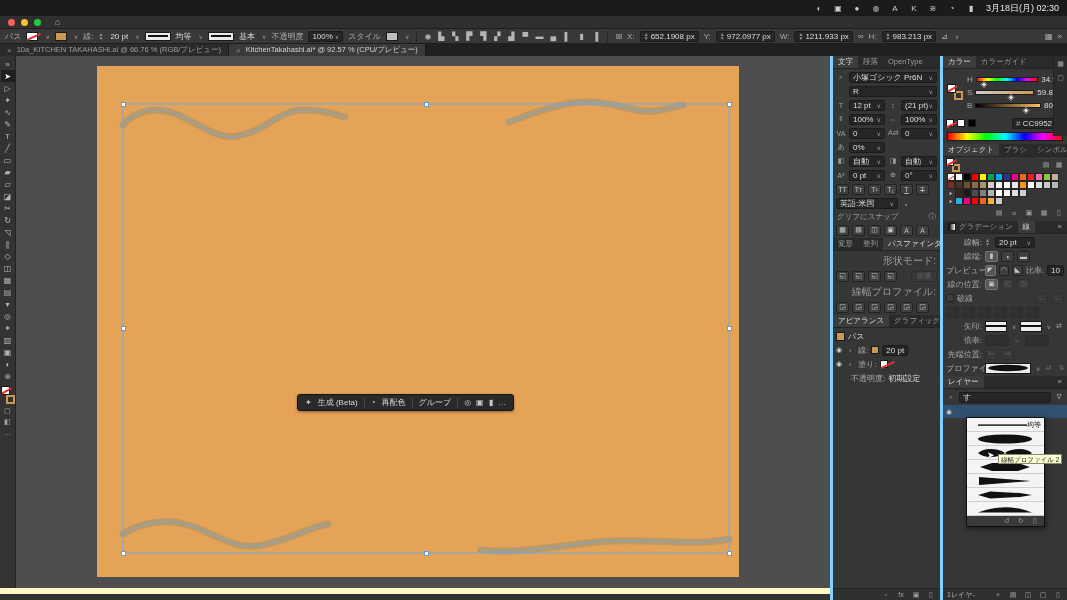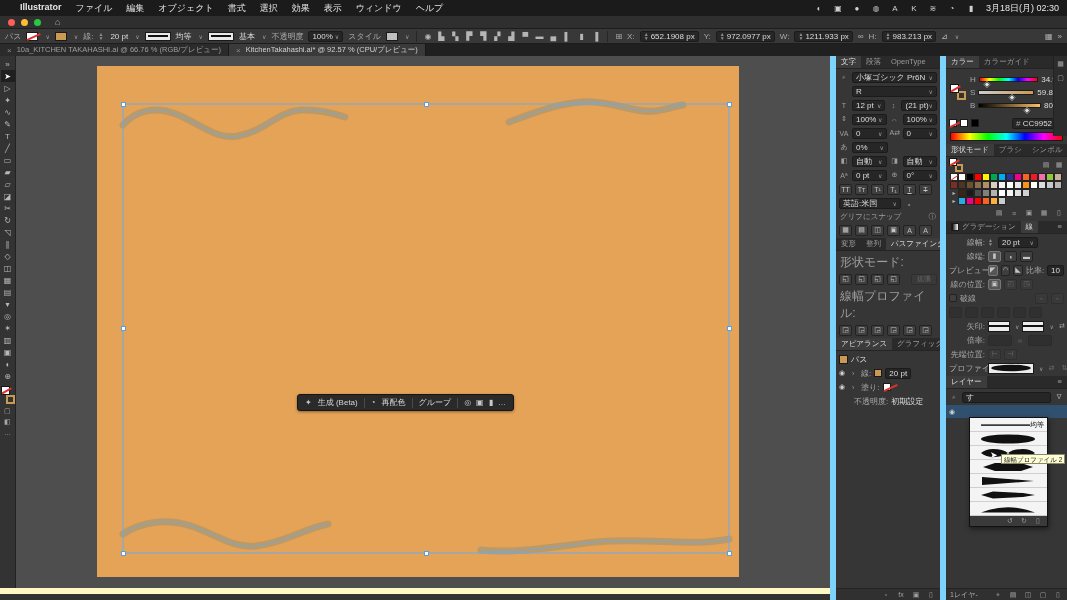--- a/index.html
+++ b/index.html
@@ -53,33 +53,33 @@
   .tbmode{color:#a5a5a5;font-size:7px;margin-top:3px;}
   
   #canvas{left:16px;top:56px;width:814px;height:532px;background:#4e4e4e;overflow:hidden;}
   #artboard{position:absolute;left:81px;top:10px;width:642px;height:511px;}
   #wave-svg{position:absolute;left:0;top:0;}
   
   #taskbar{position:absolute;left:281px;top:338px;height:17px;background:#2a2a2a;border:1px solid #161616;border-radius:3px;display:flex;align-items:center;gap:6px;padding:0 7px;box-shadow:0 1px 3px rgba(0,0,0,.4);font-size:8px;color:#d6d6d6;white-space:nowrap;}
   .tbsep{width:1px;height:10px;background:#4a4a4a;}
   .tbic{color:#c9c9c9;}
   
-  .panelcol{background:#363636;border-left:6px solid #7dd3fc;}
+  .panelcol{background:#363636;border-left:3px solid #7dd3fc;}
   #panelA{left:830px;top:56px;width:110px;height:544px;}
   #panelB{left:940px;top:56px;width:127px;height:544px;}
   .ptabs{display:flex;background:#2a2a2a;border-bottom:1px solid #242424;height:13px;align-items:flex-end;overflow:hidden;}
   .ptab{padding:0 5px;height:13px;display:flex;align-items:center;color:#9b9b9b;font-size:7.5px;white-space:nowrap;}
   .ptab.sel{background:#3c3c3c;color:#dedede;}
   .prow{display:flex;align-items:center;gap:3px;margin:2px 3px;height:12px;}
   .picon{color:#9f9f9f;width:10px;text-align:center;font-size:7px;flex:none;}
   .halffld{width:36px;}
   .btn{background:#3f3f3f;border:1px solid #222;border-radius:2px;width:13px;height:11px;display:flex;align-items:center;justify-content:center;color:#c4c4c4;font-size:7px;}
   .btn.sel{background:#555;border-color:#777;}
   .btn.dis{opacity:.35;}
-  .seclbl{color:#9d9d9d;font-size:12px;margin:3px 4px 1px;}
+  .seclbl{color:#9d9d9d;font-size:10px;margin:3px 4px 1px;text-align:right;}
   .hdr{display:flex;align-items:center;justify-content:space-between;margin:3px 4px 1px;color:#9d9d9d;font-size:7.5px;}
   
   .slider{position:relative;flex:1;height:5px;border:1px solid #1c1c1c;}
   .thumb{position:absolute;top:4px;width:5px;height:5px;background:#e8e8e8;border:1px solid #555;transform:translateX(-50%) rotate(45deg);}
   .spectrum{height:9px;margin:3px 4px;border:1px solid #1a1a1a;background:linear-gradient(90deg,#f00,#ff0,#0f0,#0ff,#00f,#f0f,#f00);}
   
   .swrow{display:flex;margin:0 4px;}
   .sw{width:8px;height:8px;border:1px solid #252525;flex:none;position:relative;background:#888;}
   .swnone{background:#fff;}
   .swnone::after{content:"";position:absolute;left:-1px;top:2.6px;width:10px;height:1.3px;background:#e03030;transform:rotate(-35deg);}
@@ -107,32 +107,20 @@
   
   #dockstrip{left:1053px;top:56px;width:14px;height:80px;background:#2c2c2c;border-left:1px solid #222;display:flex;flex-direction:column;align-items:center;gap:6px;padding-top:4px;color:#b5b5b5;font-size:8px;}
 </style>
 </head>
 <body>
 
 <div id="app">
 
   <div id="menubar" class="abs">
     <span class="apple"></span>
-    <div id="menu-items">
-        <span class="mitem bold">Illustrator</span>
-        <span class="mitem">ファイル</span>
-        <span class="mitem">編集</span>
-        <span class="mitem">オブジェクト</span>
-        <span class="mitem">書式</span>
-        <span class="mitem">選択</span>
-        <span class="mitem">効果</span>
-        <span class="mitem">表示</span>
-        <span class="mitem">ウィンドウ</span>
-        <span class="mitem">ヘルプ</span>
-      </div>
     <div id="menu-status">
         <span class="sic">◐</span>
         <span class="sic">▣</span>
         <span class="sic">●</span>
         <span class="sic">◍</span>
         <span class="sic">A</span>
         <span class="sic">K</span>
         <span class="sic">≋</span>
         <span class="sic">◔</span>
         <span class="sic">▮</span>
@@ -534,21 +522,21 @@
     </div>
     <div class="prow">
       <span class="chip none" style="width:8px;height:8px"></span>
       <span class="chip" style="background:#fff;width:8px;height:8px"></span>
       <span class="chip" style="background:#000;width:8px;height:8px"></span>
       <span class="fld" style="margin-left:auto;width:52px"><span class="lbl">#</span>&nbsp;<span>CC9952</span></span>
     </div>
     <div class="spectrum"></div>
 
     <div class="ptabs">
-      <div class="ptab sel">形状モード</div>
+      <div class="ptab sel">オブジェクト</div>
       <div class="ptab">ブラシ</div>
       <div class="ptab">シンボル</div>
       <div style="margin-left:auto" class="ptab">≡</div>
     </div>
     <div class="prow">
       <div style="position:relative;width:14px;height:14px;flex:none">
         <span class="well stroke" style="right:0;bottom:0;width:8px;height:8px"></span>
         <span class="well fill" style="left:0;top:0;width:8px;height:8px"></span>
       </div>
       <span style="margin-left:auto" class="picon">▤</span>

